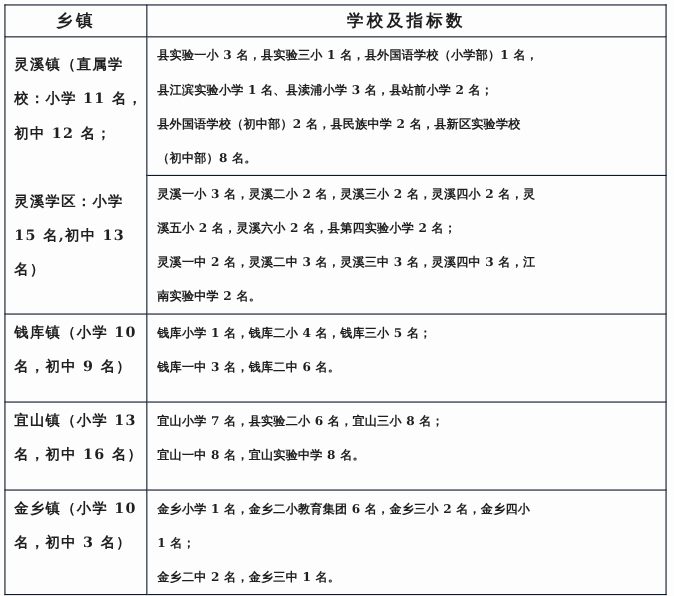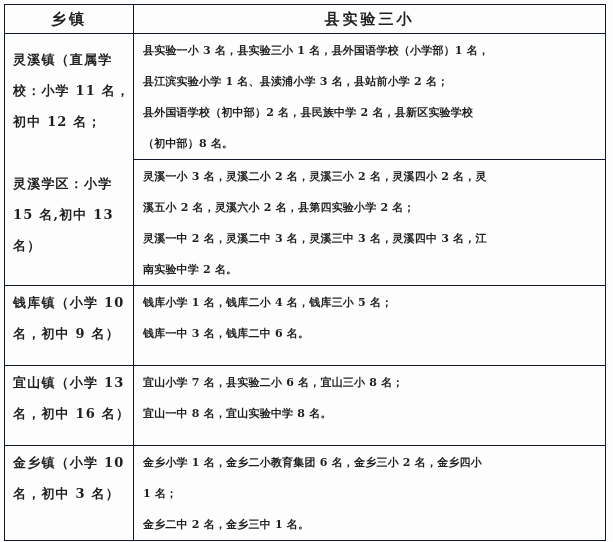--- a/index.html
+++ b/index.html
@@ -58,21 +58,21 @@
 <body>
 
 <table class="doc-table">
   <colgroup>
     <col style="width:129px">
     <col>
   </colgroup>
   <tbody>
       <tr style="height:29px">
     <th class="hdr">乡镇</th>
-    <th class="hdr">县实验三小</th>
+    <th class="hdr">学校及指标数</th>
   </tr>
   <tr style="height:125px">
     <td class="town town-mid" rowspan="2">灵溪镇（直属学
 校：小学 11 名，
 初中 12 名；
 
 灵溪学区：小学
 15 名,初中 13 名）</td>
     <td class="cell">县实验一小 3 名，县实验三小 1 名，县外国语学校（小学部）1 名，
 县江滨实验小学 1 名、县渎浦小学 3 名，县站前小学 2 名；

